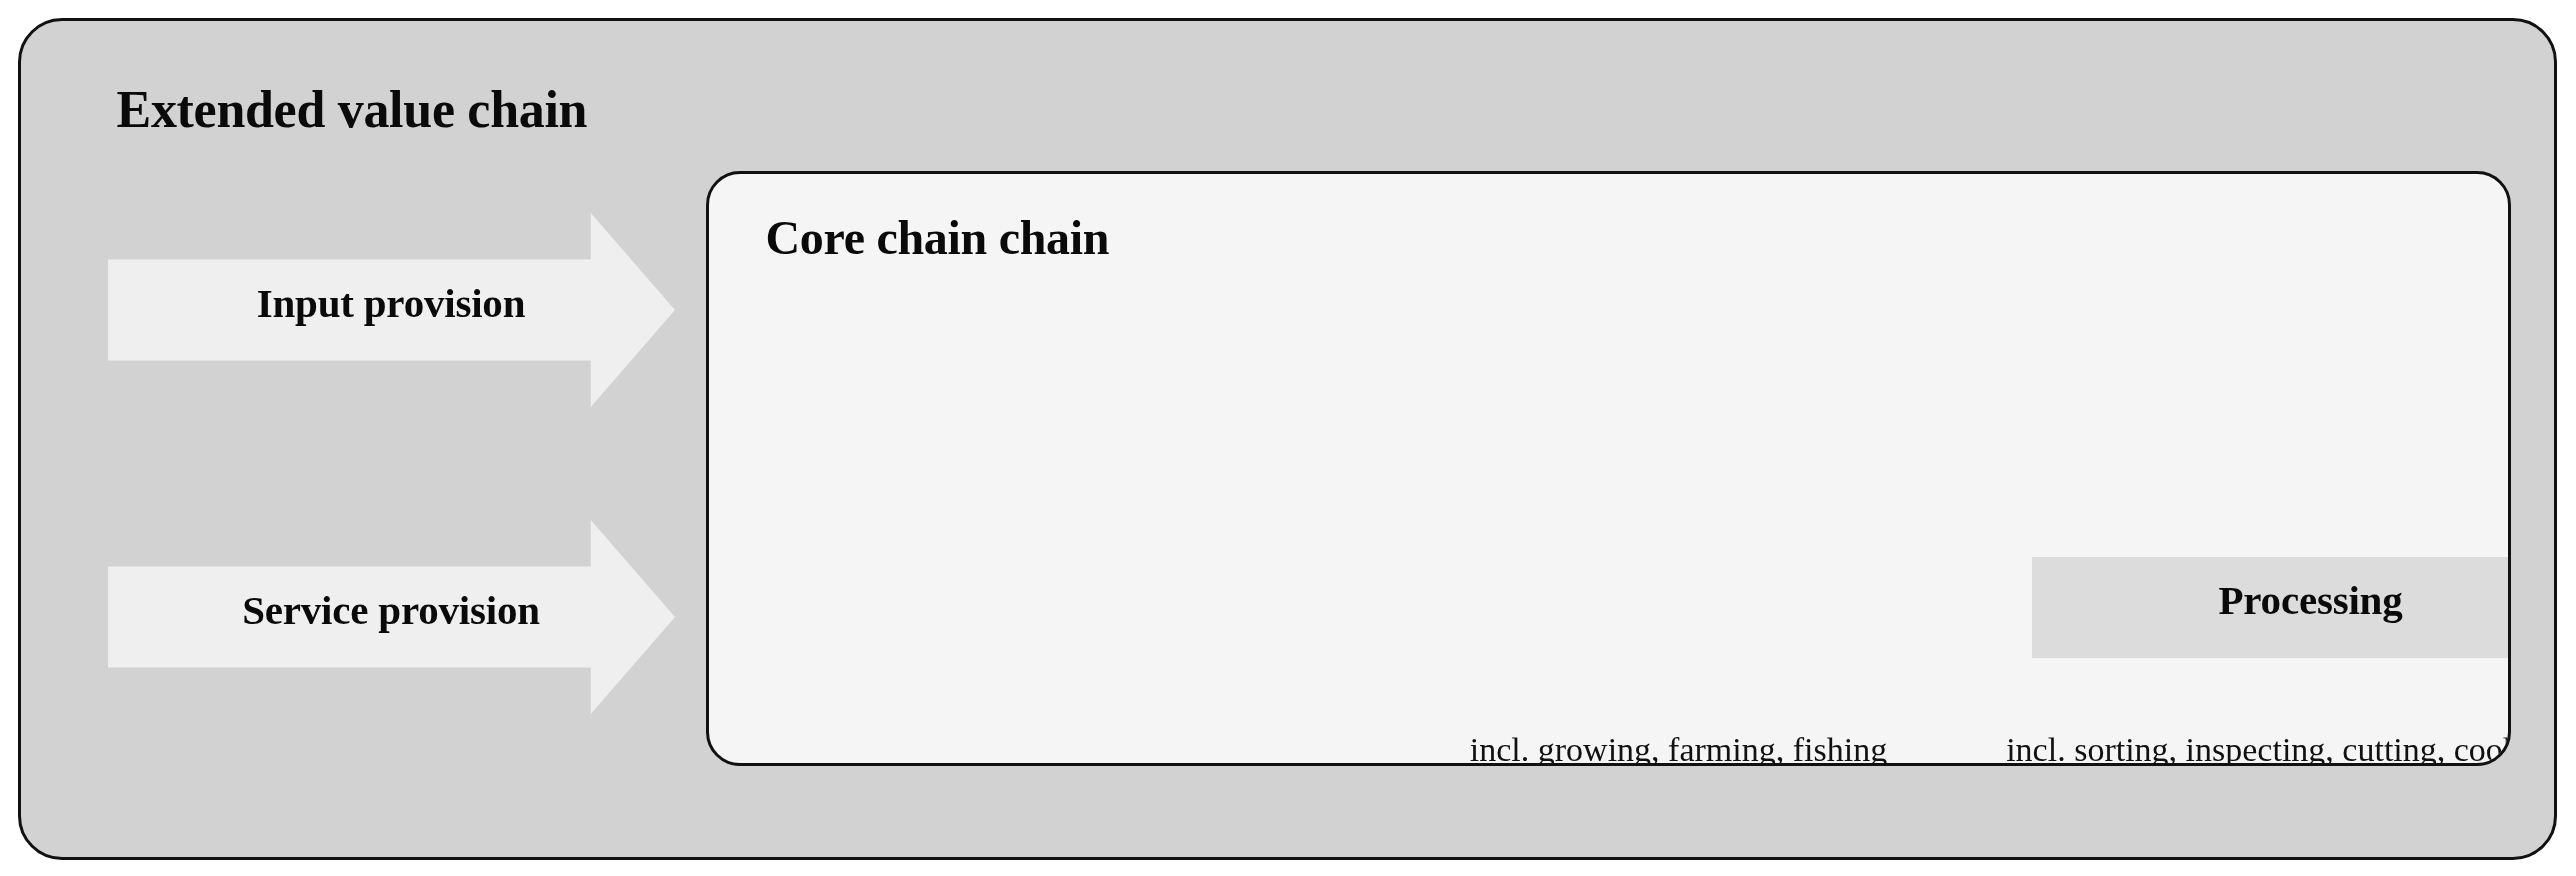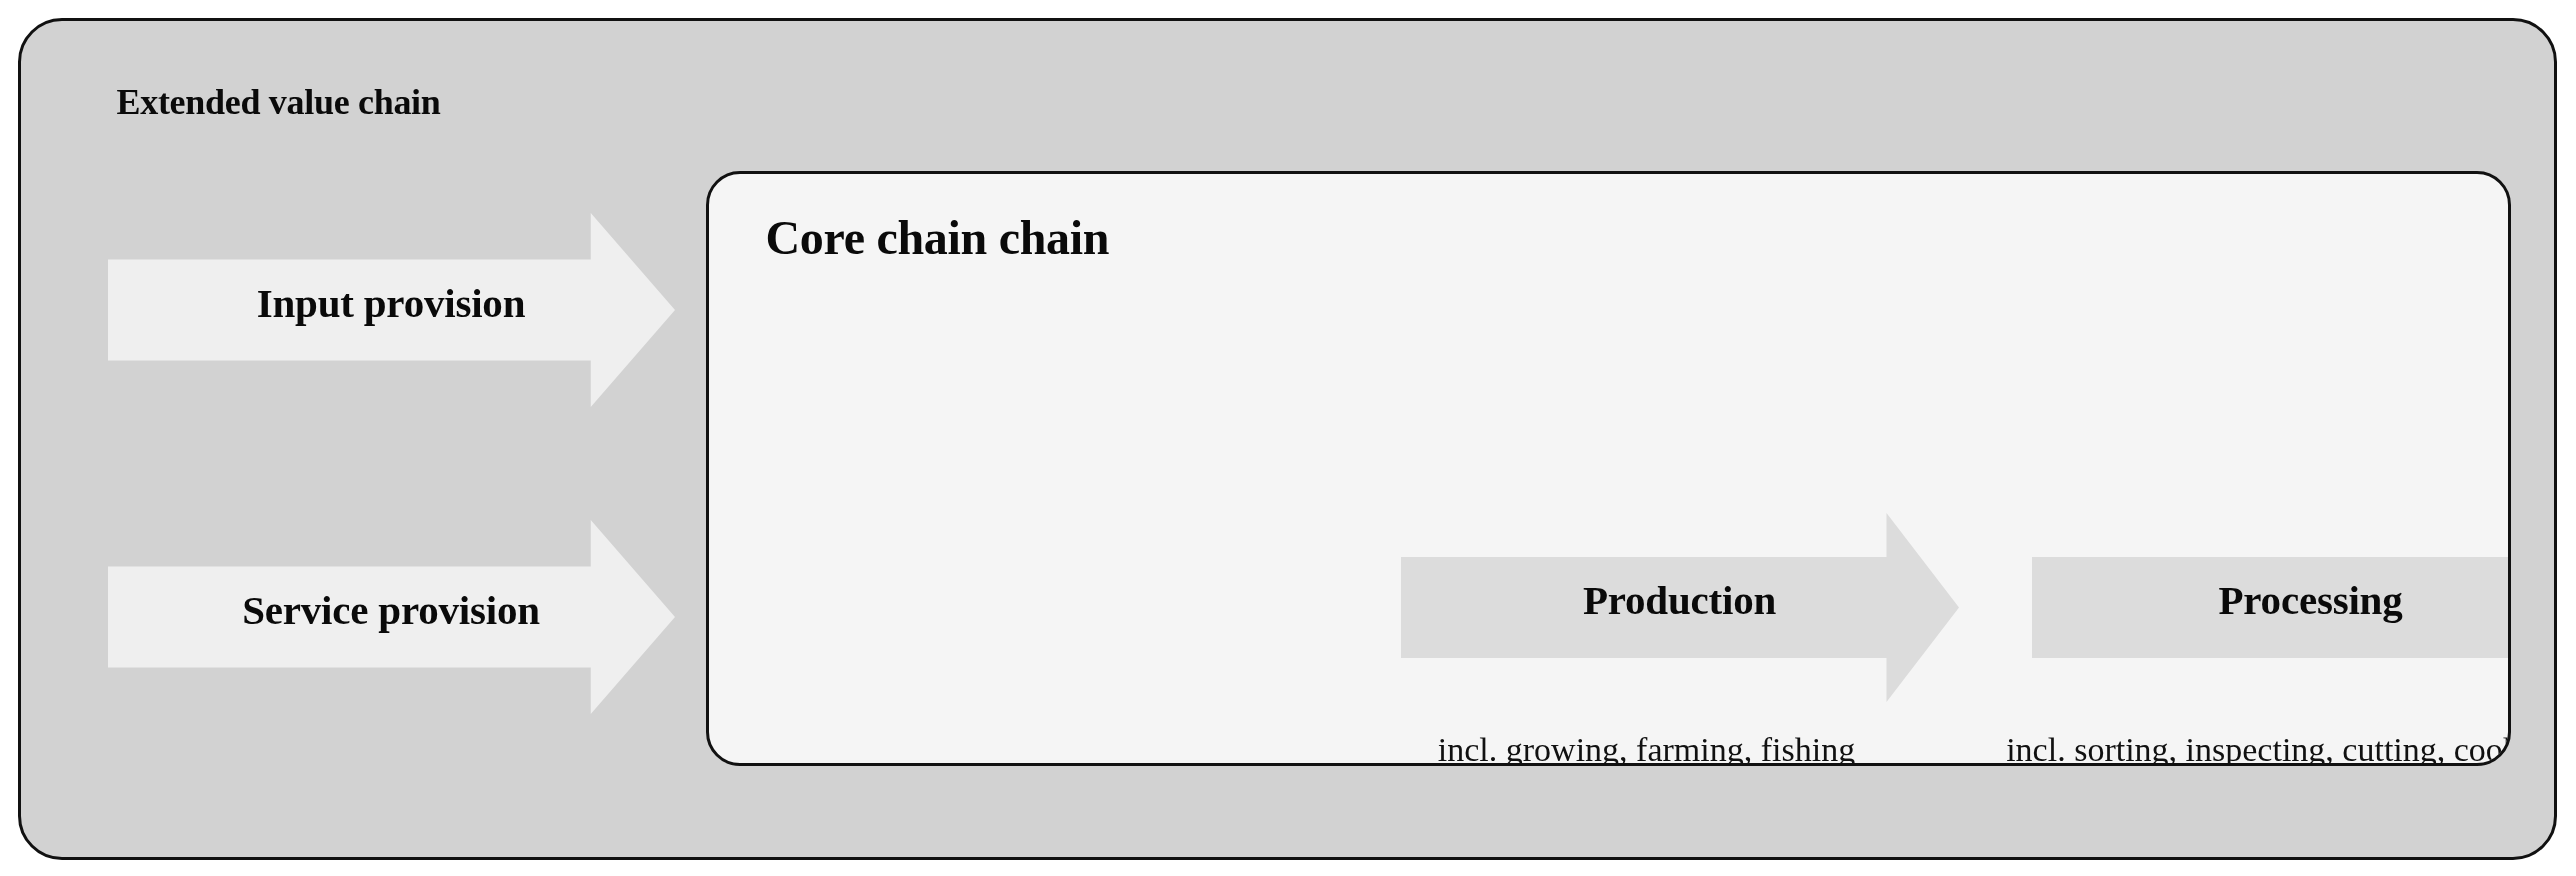--- a/index.html
+++ b/index.html
@@ -26,21 +26,21 @@
     box-sizing: border-box;
     background: #d2d2d2;
     border: 3.2px solid #111111;
     border-radius: 44px;
   }
 
   #outer-title {
     position: absolute;
     left: 96px;
     top: 63px;
-    font-size: 36px;
+    font-size: 52px;
     font-weight: bold;
     color: #0a0a0a;
     letter-spacing: -0.3px;
     white-space: nowrap;
     line-height: 1;
   }
 
   
   #inner-box {
     position: absolute;
@@ -117,21 +117,21 @@
   .stage-caption {
     position: absolute;
     top: 556px;
     font-size: 34px;
     font-weight: normal;
     color: #0a0a0a;
     text-align: center;
     line-height: 1.17;
     color: #111111;
   }
-  #caption-production   { left: 692px; width: 492px; }
+  #caption-production   { left: 724px; width: 492px; }
   #caption-processing   { left: 1289px; width: 583px; }
 </style>
 </head>
 <body>
 
 <div id="stage">
 
   <div id="outer-box">
 
     <div id="outer-title">Extended value chain</div>
@@ -147,26 +147,20 @@
       <svg viewBox="0 0 875 300" preserveAspectRatio="none">
         <polygon points="0,72 745,72 745,0 875,150 745,300 745,228 0,228" fill="#efefef"></polygon>
       </svg>
       <div class="arrow-label">Input provision</div>
     </div>
 
     <div id="inner-box">
 
       <div id="inner-title">Core chain chain</div>
 
-      <div class="arrow core-arrow" id="arrow-production">
-        <svg viewBox="0 0 862 292" preserveAspectRatio="none">
-          <polygon points="0,68 750,68 750,0 862,146 750,292 750,224 0,224" fill="#dcdcdc"></polygon>
-        </svg>
-        <div class="arrow-label">Production</div>
-      </div>
 
       <div class="arrow core-arrow" id="arrow-processing">
         <svg viewBox="0 0 862 292" preserveAspectRatio="none">
           <polygon points="0,68 750,68 750,0 862,146 750,292 750,224 0,224" fill="#dcdcdc"></polygon>
         </svg>
         <div class="arrow-label">Processing</div>
       </div>
 
       <div class="stage-caption" id="caption-production">incl. growing, farming, fishing</div>
 

